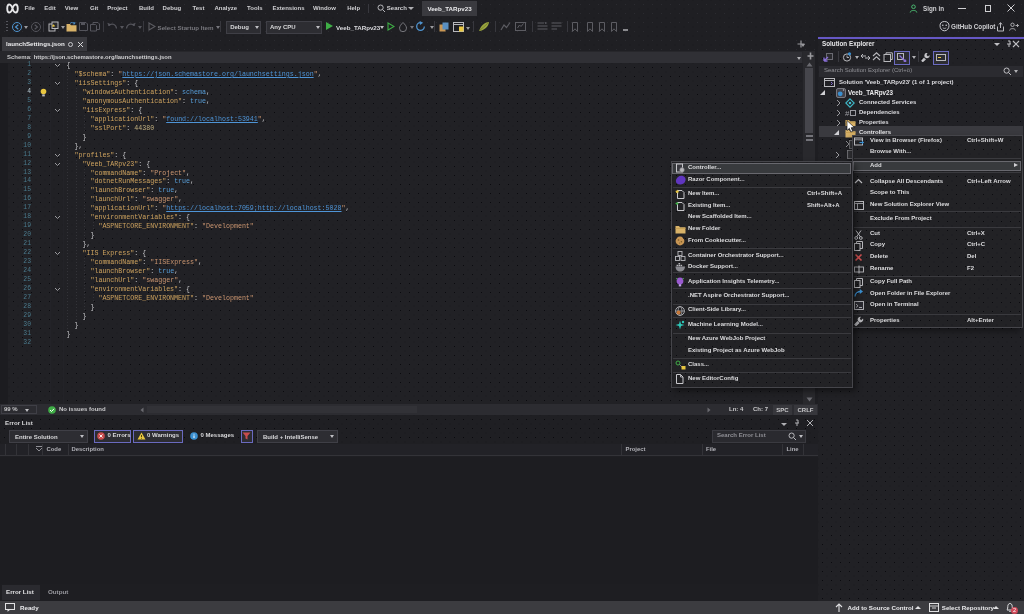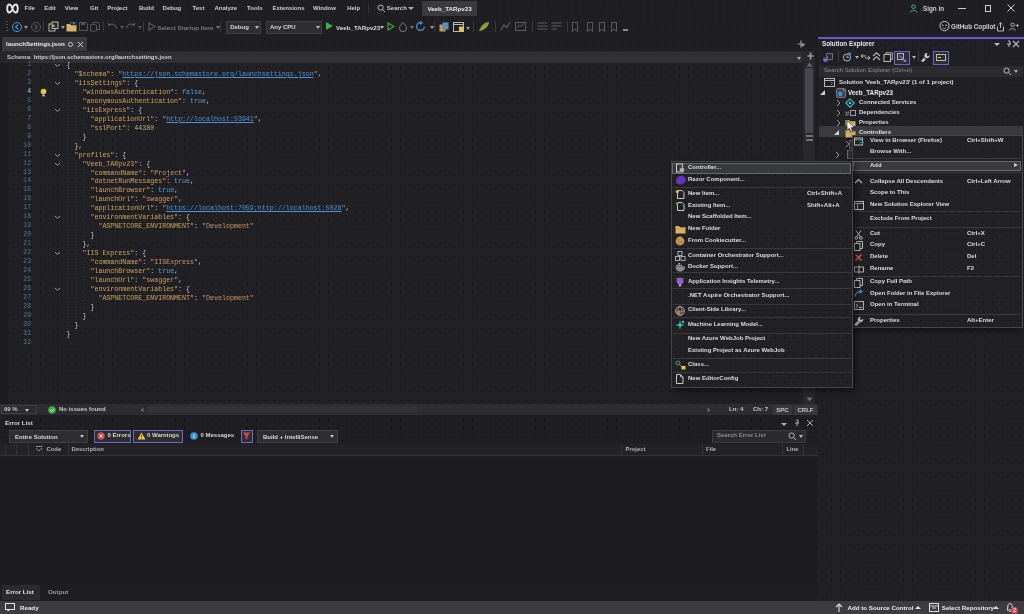--- a/index.html
+++ b/index.html
@@ -224,24 +224,24 @@
       <div style="height:8.975px;line-height:8.975px">28</div>
       <div style="height:8.975px;line-height:8.975px">29</div>
       <div style="height:8.975px;line-height:8.975px">30</div>
       <div style="height:8.975px;line-height:8.975px">31</div>
       <div style="height:8.975px;line-height:8.975px">32</div>
     </div>
 <div class="abs" style="left:66.5px;top:60.9px;font-family:'Liberation Mono',monospace;font-size:6.65px;color:#c8c8cb">
       <div style="height:8.975px;line-height:8.975px;white-space:pre">{</div>
       <div style="height:8.975px;line-height:8.975px;white-space:pre">  <span style="color:#cda25e">"$schema"</span>: <span style="color:#cc9670">"</span><span style="color:#4e94d6;text-decoration:underline">https://json.schemastore.org/launchsettings.json</span><span style="color:#cc9670">"</span>,</div>
       <div style="height:8.975px;line-height:8.975px;white-space:pre">  <span style="color:#cda25e">"iisSettings"</span>: {</div>
-      <div style="height:8.975px;line-height:8.975px;white-space:pre">    <span style="color:#cda25e">"windowsAuthentication"</span>: <span style="color:#569cd6">false</span>,</div>
+      <div style="height:8.975px;line-height:8.975px;white-space:pre">    <span style="color:#cda25e">"windowsAuthentication"</span>: <span style="color:#569cd6">schema</span>,</div>
       <div style="height:8.975px;line-height:8.975px;white-space:pre">    <span style="color:#cda25e">"anonymousAuthentication"</span>: <span style="color:#569cd6">true</span>,</div>
       <div style="height:8.975px;line-height:8.975px;white-space:pre">    <span style="color:#cda25e">"iisExpress"</span>: {</div>
-      <div style="height:8.975px;line-height:8.975px;white-space:pre">      <span style="color:#cda25e">"applicationUrl"</span>: <span style="color:#cc9670">"</span><span style="color:#4e94d6;text-decoration:underline">http://localhost:53941</span><span style="color:#cc9670">"</span>,</div>
+      <div style="height:8.975px;line-height:8.975px;white-space:pre">      <span style="color:#cda25e">"applicationUrl"</span>: <span style="color:#cc9670">"</span><span style="color:#4e94d6;text-decoration:underline">found://localhost:53941</span><span style="color:#cc9670">"</span>,</div>
       <div style="height:8.975px;line-height:8.975px;white-space:pre">      <span style="color:#cda25e">"sslPort"</span>: <span style="color:#c0ae7e">44380</span></div>
       <div style="height:8.975px;line-height:8.975px;white-space:pre">    }</div>
       <div style="height:8.975px;line-height:8.975px;white-space:pre">  },</div>
       <div style="height:8.975px;line-height:8.975px;white-space:pre">  <span style="color:#cda25e">"profiles"</span>: {</div>
       <div style="height:8.975px;line-height:8.975px;white-space:pre">    <span style="color:#cda25e">"Veeb_TARpv23"</span>: {</div>
       <div style="height:8.975px;line-height:8.975px;white-space:pre">      <span style="color:#cda25e">"commandName"</span>: <span style="color:#cc9670">"Project"</span>,</div>
       <div style="height:8.975px;line-height:8.975px;white-space:pre">      <span style="color:#cda25e">"dotnetRunMessages"</span>: <span style="color:#569cd6">true</span>,</div>
       <div style="height:8.975px;line-height:8.975px;white-space:pre">      <span style="color:#cda25e">"launchBrowser"</span>: <span style="color:#569cd6">true</span>,</div>
       <div style="height:8.975px;line-height:8.975px;white-space:pre">      <span style="color:#cda25e">"launchUrl"</span>: <span style="color:#cc9670">"swagger"</span>,</div>
       <div style="height:8.975px;line-height:8.975px;white-space:pre">      <span style="color:#cda25e">"applicationUrl"</span>: <span style="color:#cc9670">"</span><span style="color:#4e94d6;text-decoration:underline">https://localhost:7059;http://localhost:5028</span><span style="color:#cc9670">"</span>,</div>

